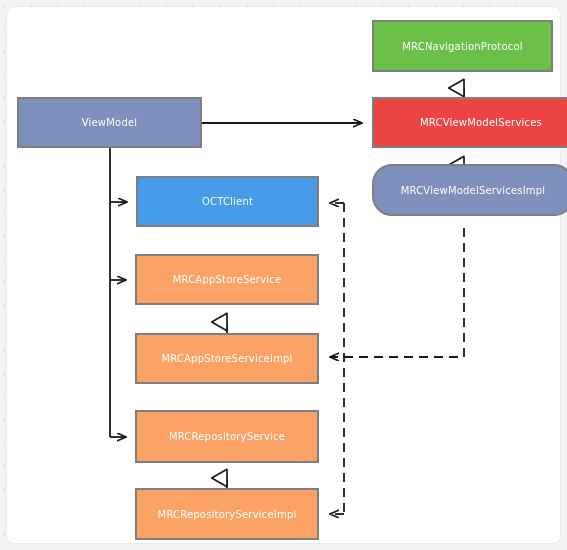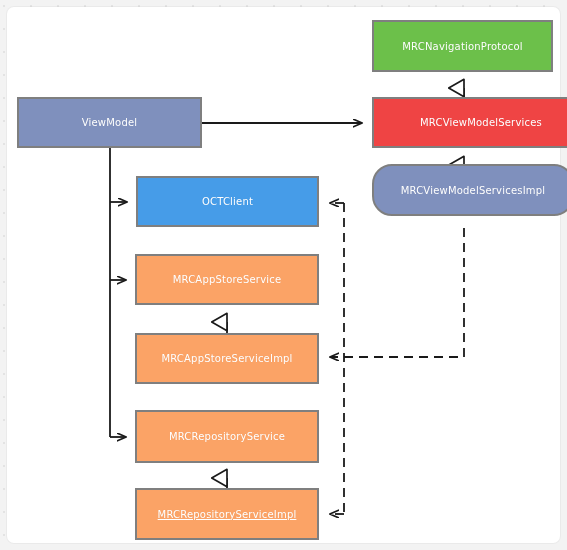--- a/index.html
+++ b/index.html
@@ -107,14 +107,14 @@
   </svg>
 
   <div class="node" style="left: 372px; top: 20px; width: 181px; height: 52px; background: rgb(108, 192, 74); border-color: rgb(127, 127, 127); color: rgb(255, 255, 255);">MRCNavigationProtocol</div>
   <div class="node" style="left: 17px; top: 97px; width: 185px; height: 51px; background: rgb(127, 144, 189); border-color: rgb(127, 127, 127); color: rgb(255, 255, 255);">ViewModel</div>
   <div class="node" style="left: 372px; top: 97px; width: 218px; height: 51px; background: #ef4444; border-color: rgb(127, 127, 127); color: rgb(255, 255, 255);">MRCViewModelServices</div>
   <div class="node" style="left: 372px; top: 164px; width: 202px; height: 52px; background: rgb(127, 144, 189); border-color: rgb(127, 127, 127); color: rgb(255, 255, 255); border-radius: 20px;">MRCViewModelServicesImpl</div>
   <div class="node" style="left: 136px; top: 176px; width: 183px; height: 51px; background: rgb(70, 156, 232); border-color: rgb(127, 127, 127); color: rgb(255, 255, 255);">OCTClient</div>
   <div class="node" style="left: 135px; top: 333px; width: 184px; height: 51px; background: rgb(251, 163, 102); border-color: rgb(127, 127, 127); color: rgb(255, 255, 255);">MRCAppStoreServiceImpl</div>
   <div class="node" style="left: 135px; top: 254px; width: 184px; height: 51px; background: rgb(251, 163, 102); border-color: rgb(127, 127, 127); color: rgb(255, 255, 255);">MRCAppStoreService</div>
   <div class="node" style="left: 135px; top: 410px; width: 184px; height: 53px; background: rgb(251, 163, 102); border-color: rgb(127, 127, 127); color: rgb(255, 255, 255); text-align: center;">MRCRepositoryService</div>
-  <div class="node" style="left: 135px; top: 488px; width: 184px; height: 52px; background: rgb(251, 163, 102); border-color: rgb(127, 127, 127); color: rgb(255, 255, 255); text-decoration: underline;">MRCRepositoryServiceImpl</div>
+  <div class="node" style="left: 135px; top: 488px; width: 184px; height: 52px; background: rgb(251, 163, 102); border-color: rgb(127, 127, 127); color: rgb(255, 255, 255);">MRCRepositoryServiceImpl</div>
 </div>
 
 </body></html>

